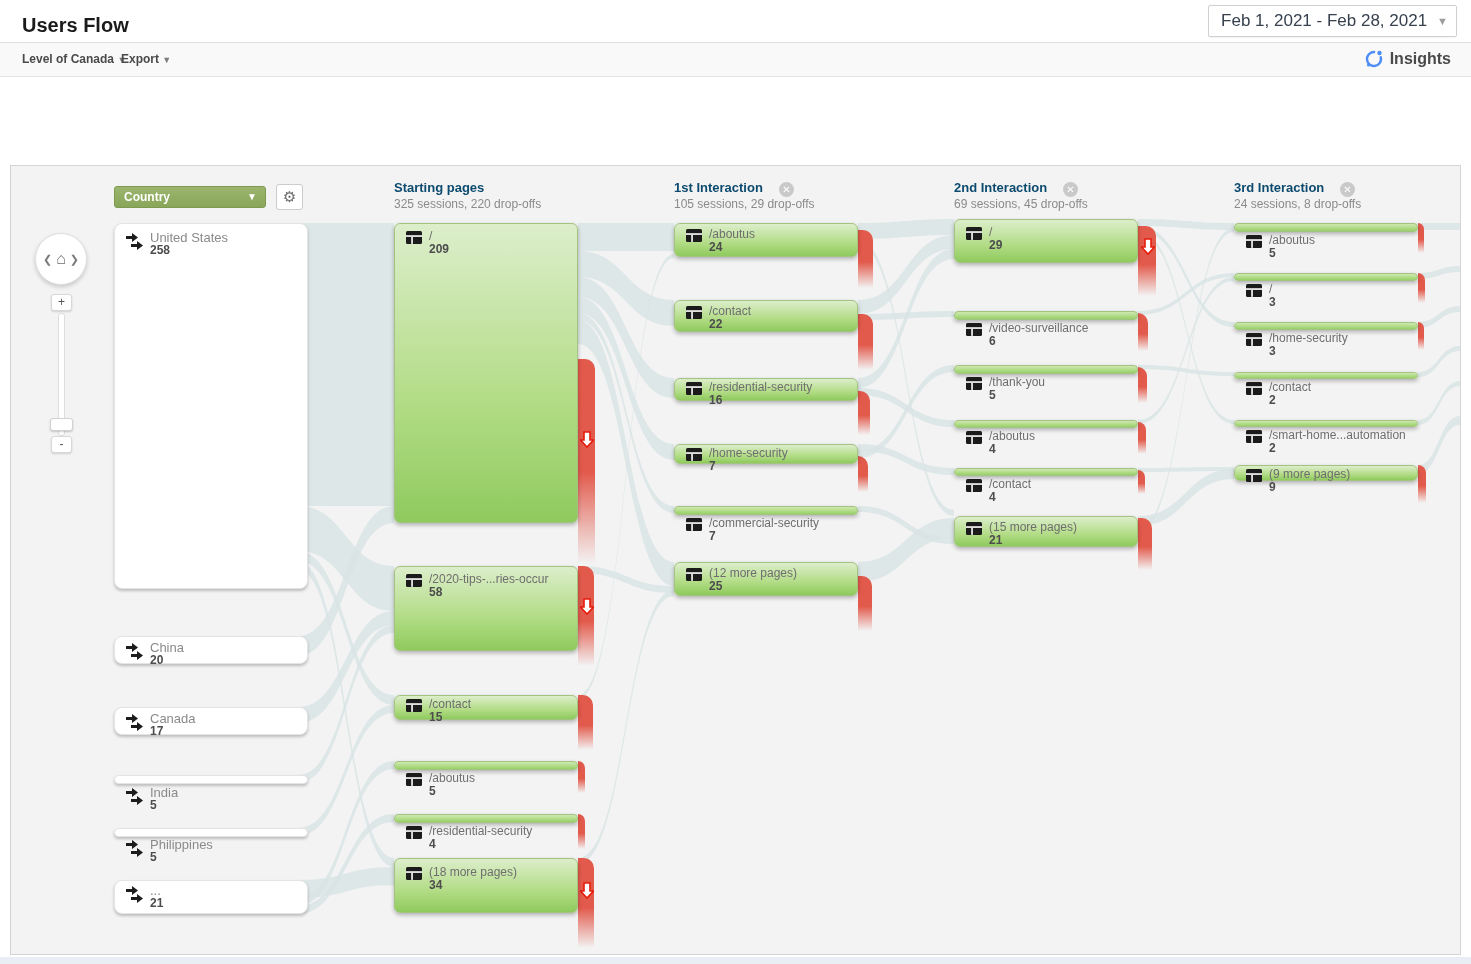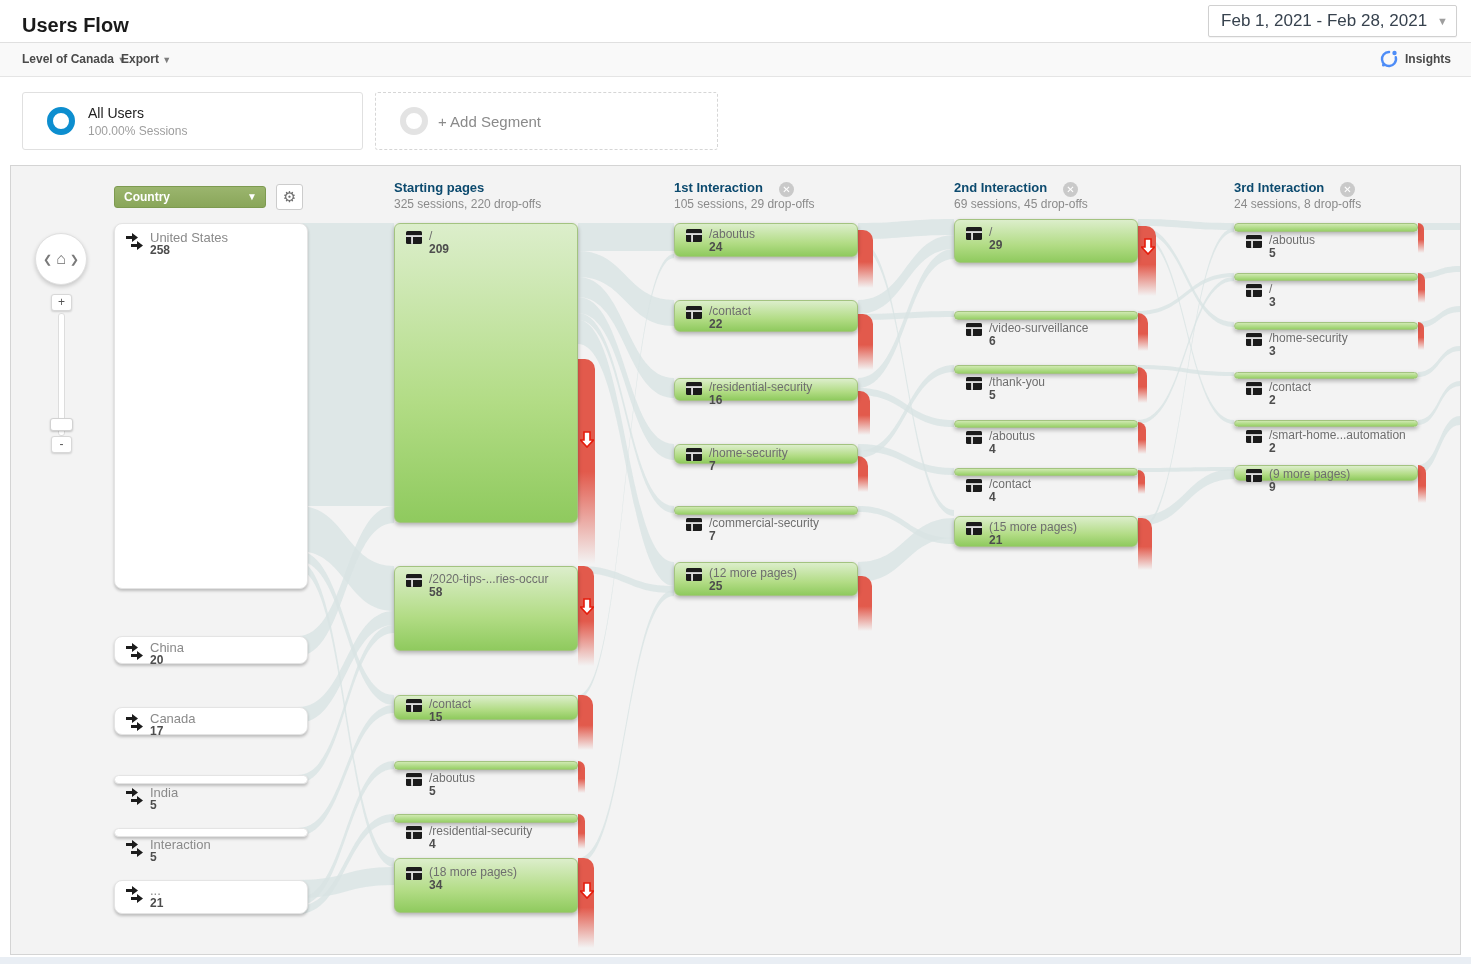--- a/index.html
+++ b/index.html
@@ -10,21 +10,21 @@
   .page-title { position:absolute; left:22px; top:14px; font-size:20px; font-weight:bold; color:#1a1a1a; }
   .datebox { position:absolute; right:14px; top:5px; height:32px; background:#fff; border:1px solid #d0d0d0; border-radius:2px; display:flex; align-items:center; padding:0 8px 0 12px; box-shadow:0 1px 1px rgba(0,0,0,.05); cursor:pointer; }
   .datebox .dtext { font-size:17px; color:#37424e; }
   .datebox .caret { margin-left:10px; color:#9e9e9e; font-size:11px; }
 
   
   .toolbar { position:absolute; left:0; top:43px; width:1471px; height:34px; background:#f9f9f9; border-bottom:1px solid #e5e5e5; }
   .tool-item { position:absolute; top:9px; font-size:12px; font-weight:bold; color:#4a4a4a; cursor:pointer; }
   .tool-item .caret { color:#7d7d7d; font-size:9px; }
   .insights-btn { position:absolute; right:20px; top:6px; display:flex; align-items:center; gap:6px; cursor:pointer; }
-  .insights-btn .itext { font-size:12px; font-weight:bold; color:#4a4a4a; }
+  .insights-btn .itext { font-size:16px; font-weight:bold; color:#4a4a4a; }
 
   
   .segment-row { position:absolute; left:0; top:77px; width:1471px; height:88px; background:#fff; }
   .seg-box { position:absolute; top:15px; height:58px; background:#fff; }
   .seg-all { left:22px; width:341px; border:1px solid #e0e0e0; border-radius:3px; }
   .seg-add { left:375px; width:343px; border:1px dashed #d6d6d6; border-radius:3px; cursor:pointer; }
   .seg-ring { position:absolute; left:24px; top:14px; width:28px; height:28px; border-radius:50%; border:6px solid #0d8ecf; background:#fff; }
   .seg-ring.grey { border-color:#e3e3e3; }
   .seg-title { position:absolute; left:65px; top:12px; font-size:14px; color:#212121; }
   .seg-sub { position:absolute; left:65px; top:31px; font-size:12px; color:#9e9e9e; }
@@ -94,29 +94,20 @@
     <svg width="20" height="20" viewBox="0 0 20 20">
       <circle cx="10" cy="10" r="7" fill="none" stroke="#4e8df7" stroke-width="2.4" stroke-dasharray="28 9" stroke-linecap="round" transform="rotate(40 10 10)"></circle>
       <circle cx="15.5" cy="4" r="2.2" fill="#4e8df7"></circle>
       <circle cx="4.5" cy="16" r="1.6" fill="#4e8df7"></circle>
     </svg>
     <span class="itext">Insights</span>
   </div>
 </div>
 
 <div class="segment-row">
-  <div class="seg-box seg-all">
-    <div class="seg-ring"></div>
-    <div class="seg-title">All Users</div>
-    <div class="seg-sub">100.00% Sessions</div>
-  </div>
-  <div class="seg-box seg-add">
-    <div class="seg-ring grey"></div>
-    <div class="seg-add-label">+ Add Segment</div>
-  </div>
 </div>
 
 <div class="panel">
   <svg class="ribbons" id="ribbonsvg" width="1451" height="790">
       <path d="M287,57 C335,57 335,57 383,57 L383,300 C335,300 335,300 287,300 Z" fill="#d8e3e3" fill-opacity="0.8"></path>
       <path d="M287,300 C335,300 335,300 383,300 L383,340 C335,340 335,340 287,340 Z" fill="#d8e3e3" fill-opacity="0.8"></path>
       <path d="M287,340 C335,340 335,400 383,400 L383,445 C335,445 335,385 287,385 Z" fill="#d8e3e3" fill-opacity="0.8"></path>
       <path d="M287,385 C335,385 335,529 383,529 L383,539 C335,539 335,395 287,395 Z" fill="#d8e3e3" fill-opacity="0.8"></path>
       <path d="M287,395 C335,395 335,692 383,692 L383,701 C335,701 335,404 287,404 Z" fill="#d8e3e3" fill-opacity="0.8"></path>
       <path d="M287,470 C335,470 335,340 383,340 L383,357 C335,357 335,490 287,490 Z" fill="#d8e3e3" fill-opacity="0.8"></path>
@@ -244,21 +235,21 @@
         <div class="val">5</div>
       </div>
   </div>
   <div class="cnode" style="top:662px; height:9px;"></div>
   <div class="caption" style="left:115px; top:672px;">
     <svg class="pageicon" width="17" height="18" viewBox="0 0 17 18">
         <path d="M0 4h6V1l6 4.5L6 10V7H0z" fill="#1c1c1c"></path>
         <path d="M5 12h6V9l6 4.5L11 18v-3H5z" fill="#1c1c1c"></path>
       </svg>
     <div class="txt">
-        <div class="lbl" style="color:#8a8a8a;font-size:13px;">Interaction</div>
+        <div class="lbl" style="color:#8a8a8a;font-size:13px;">Philippines</div>
         <div class="val">5</div>
       </div>
   </div>
   <div class="cnode" style="top:714px; height:34px;"></div>
   <div class="caption" style="left:115px; top:718px;">
     <svg class="pageicon" width="17" height="18" viewBox="0 0 17 18">
         <path d="M0 4h6V1l6 4.5L6 10V7H0z" fill="#1c1c1c"></path>
         <path d="M5 12h6V9l6 4.5L11 18v-3H5z" fill="#1c1c1c"></path>
       </svg>
     <div class="txt">

